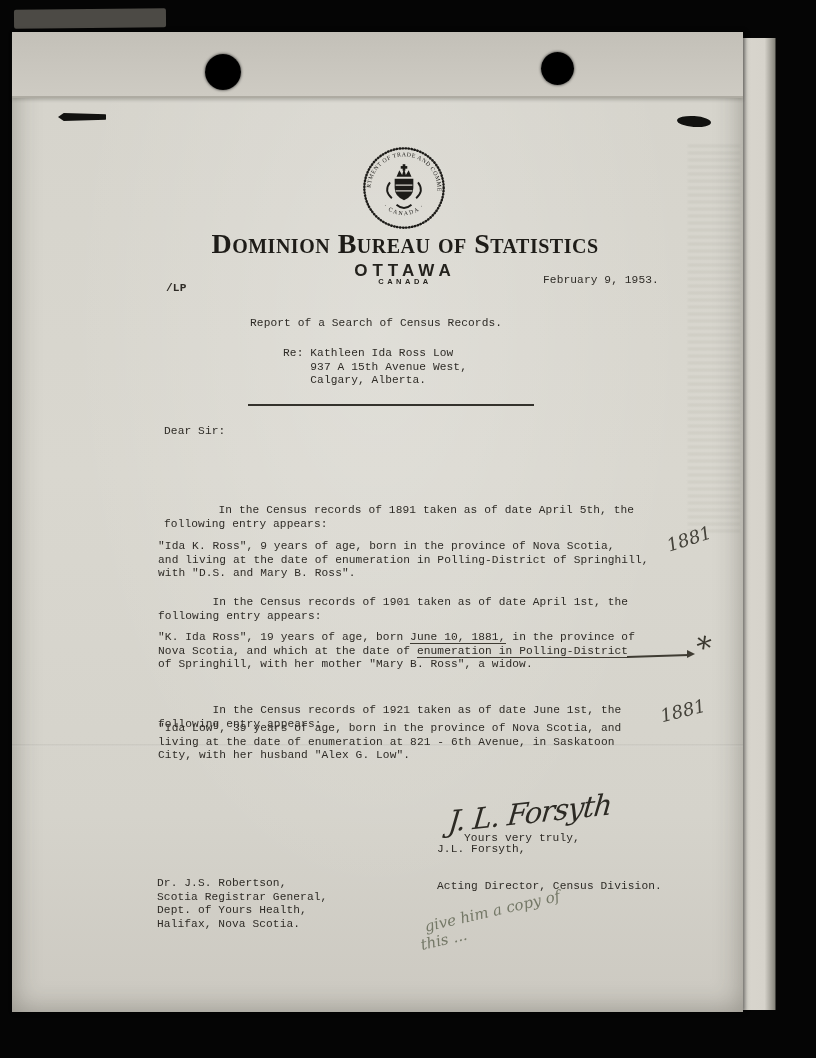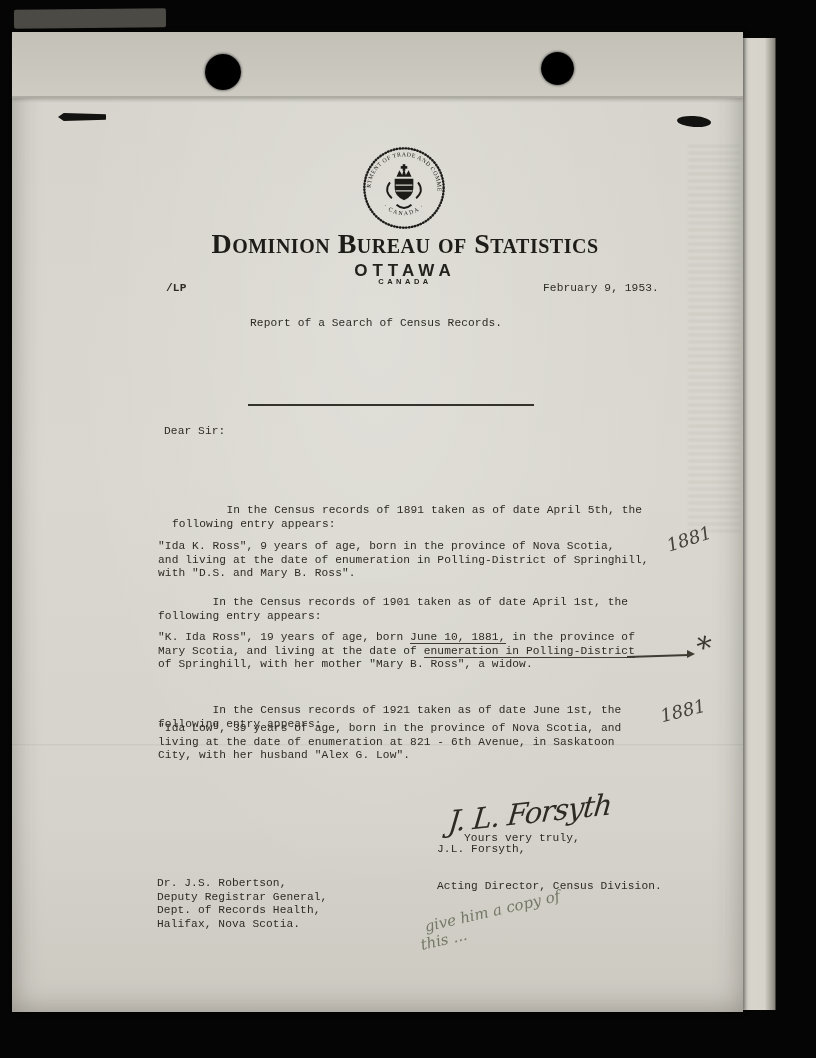--- a/index.html
+++ b/index.html
@@ -108,56 +108,59 @@
       <path d="M30 39 q-7 9 2 17" stroke="#1c1b18" stroke-width="2" fill="none"></path>
       <path d="M60 39 q7 9 -2 17" stroke="#1c1b18" stroke-width="2" fill="none"></path>
       <path d="M37 63 q8 7 16 0" stroke="#1c1b18" stroke-width="2" fill="none"></path>
     </g>
   </svg>
   <div class="bureau-name">Dominion Bureau of Statistics</div>
   <div class="city">OTTAWA</div>
   <div class="country">CANADA</div>
 
   <div class="typed" style="left:166px;top:282px;font-weight:bold;">/LP</div>
-  <div class="typed" style="left:543px;top:282px;">February 9, 1953.</div>
+  <div class="typed" style="left:543px;top:274px;">February 9, 1953.</div>
 
   <div class="typed" style="left:250px;top:317px;">Report of a Search of Census Records.</div>
+  <div class="typed" style="left:283px;top:347px;">Re: Kathleen Ida Ross Low
+    937 A 15th Avenue West,
+    Calgary, Alberta.</div>
   <div class="divider"></div>
 
   <div class="typed" style="left:164px;top:425px;">Dear Sir:</div>
-  <div class="typed" style="left:172px;top:504px;">        In the Census records of 1891 taken as of date April 5th, the
+  <div class="typed" style="left:164px;top:504px;">        In the Census records of 1891 taken as of date April 5th, the
 following entry appears:</div>
   <div class="typed" style="left:158px;top:540px;">"Ida K. Ross", 9 years of age, born in the province of Nova Scotia,
 and living at the date of enumeration in Polling-District of Springhill,
 with "D.S. and Mary B. Ross".</div>
   <div class="typed" style="left:158px;top:596px;">        In the Census records of 1901 taken as of date April 1st, the
 following entry appears:</div>
   <div class="typed" style="left:158px;top:631px;"><span>"K. Ida Ross", 19 years of age, born </span><span class="hand-underline">June 10, 1881,</span><span> in the province of
-Mary Scotia, and living at the date of </span><span class="hand-underline">enumeration in Polling-District</span><span>
+Nova Scotia, and which at the date of </span><span class="hand-underline">enumeration in Polling-District</span><span>
 of Springhill, with her mother "Mary B. Ross", a widow.</span></div>
   <div class="typed" style="left:158px;top:704px;">        In the Census records of 1921 taken as of date June 1st, the
 following entry appears:</div>
   <div class="typed" style="left:158px;top:722px;">"Ida Low", 39 years of age, born in the province of Nova Scotia, and
 living at the date of enumeration at 821 - 6th Avenue, in Saskatoon
 City, with her husband "Alex G. Low".</div>
 
   <div class="hand margin-year1">1881</div>
   <div class="annot-line"></div>
   <div class="annot-arrow"></div>
   <div class="hand margin-asterisk">*</div>
   <div class="hand margin-year2">1881</div>
 
   <div class="typed" style="left:464px;top:786px;margin-top:46px;">Yours very truly,</div>
   <div class="signature">J. L. Forsyth</div>
   <div class="typed" style="left:437px;top:843px;">J.L. Forsyth,</div>
   <div class="typed" style="left:437px;top:880px;">Acting Director, Census Division.</div>
 
   <div class="typed" style="left:157px;top:877px;"><span>Dr. J.S. Robertson,</span>
-<span>Deputy Registrar General,</span>
-<span>Dept. of Records Health,</span>
+<span>Scotia Registrar General,</span>
+<span>Dept. of Yours Health,</span>
 <span>Halifax, Nova Scotia.</span></div>
 
   <div class="note">
     <span class="l1">give him a copy of</span>
     <span class="l2">this ...</span>
   </div>
 
 </div>
 
 </body></html>

